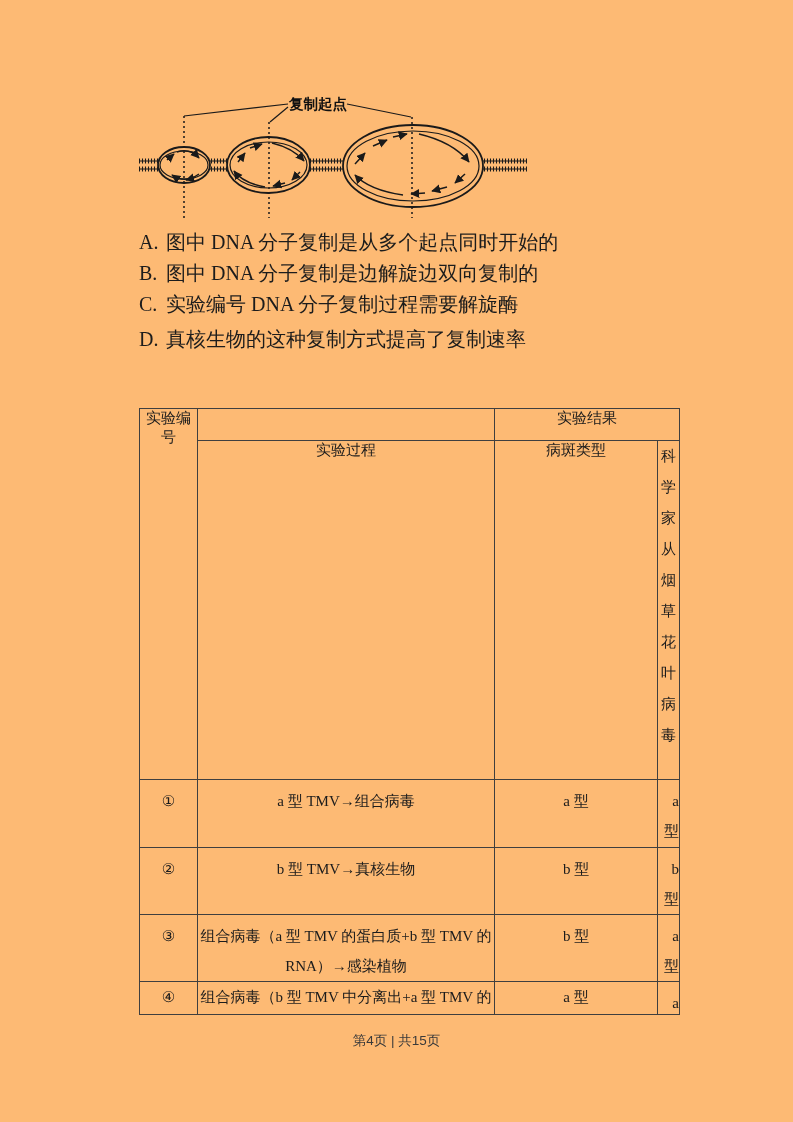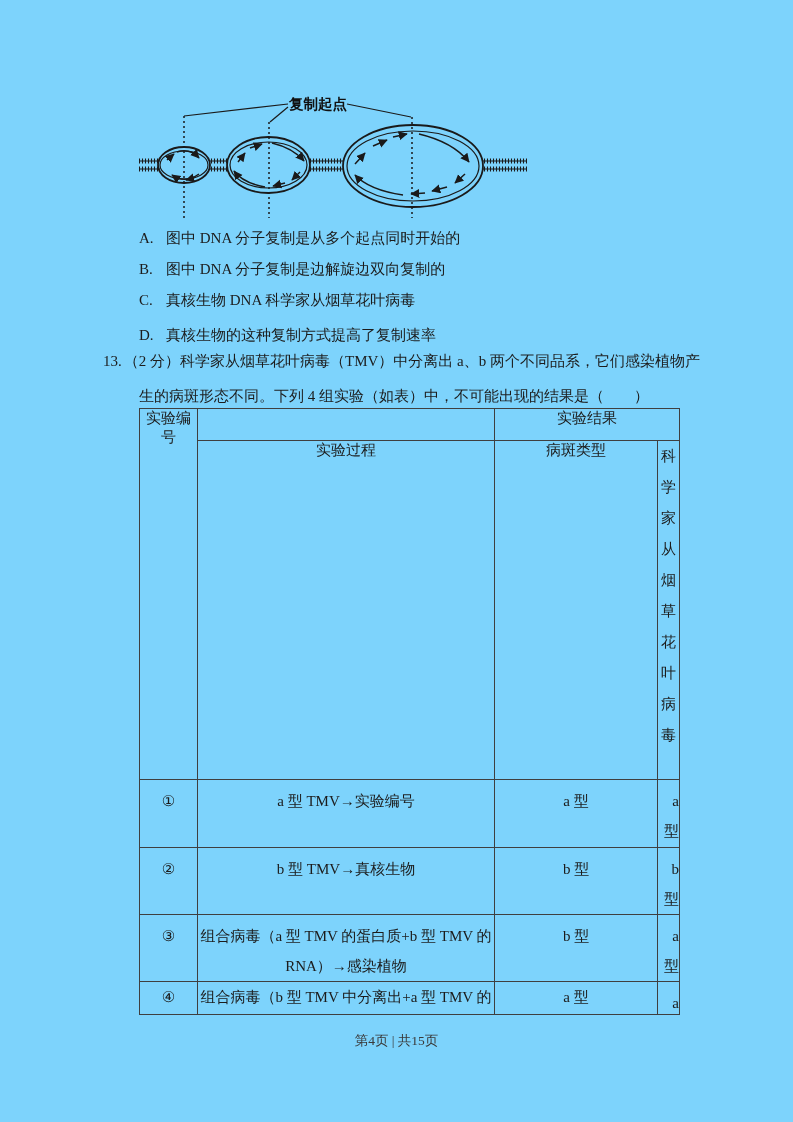--- a/index.html
+++ b/index.html
@@ -1,26 +1,26 @@
 <!DOCTYPE html>
 <html><head>
 <meta charset="utf-8">
 <style>
   html, body { margin:0; padding:0; background:#888; }
   .page {
     position:relative; width:793px; height:1122px; margin:0 auto;
-    background:#7dd3fc; overflow:hidden;
+    background:#fdba74; overflow:hidden;
     font-family:"Liberation Serif","DejaVu Serif",serif;
     color:#1c1c1c;
   }
   
   .diagram { position:absolute; left:135px; top:90px; }
   .dlabel { font-family:"Liberation Serif","DejaVu Serif",serif; font-weight:bold; font-size:14.5px; fill:#111; }
   
-  .opt { position:absolute; left:139px; white-space:nowrap; font-size:15px; }
+  .opt { position:absolute; left:139px; white-space:nowrap; font-size:20px; }
   .opt .letter { display:inline-block; width:27px; }
   
   .q13l1 { position:absolute; left:103px; top:352px; white-space:nowrap; font-size:15px; }
   .q13l1 .qnum { margin-right:2px; }
   .q13l2 { position:absolute; left:139px; top:387px; white-space:nowrap; font-size:15px; }
   
   .extable {
     position:absolute; left:139px; top:408px; width:540px;
     border-collapse:collapse; table-layout:fixed; font-size:15px;
   }
@@ -35,21 +35,21 @@
   .dr td { padding-top:6px; line-height:30px; }
   .dr .vcol { padding-top:6px; line-height:30px; word-break:break-all;text-align:right; }
   .r1 { height:68px; }
   .last { height:31px; }
   .last td { padding-top:2px; line-height:26px; }
   .clip { height:26px; overflow:hidden; }
   
   .footer {
     position:absolute; left:0; width:100%; top:1032px; text-align:center;
     font-size:13.5px; color:#3a3a3a;
-    font-family:Liberation Serif, serif;
+    font-family:Liberation Sans, sans-serif;
   }
 </style>
 </head>
 <body>
 
 <div class="page">
 
   <svg class="diagram" width="395" height="132" viewBox="0 0 395 132">
     <defs>
       <pattern id="hatch" patternUnits="userSpaceOnUse" width="3" height="5">
@@ -126,31 +126,27 @@
   </svg>
 
   <div>
     <div class="opt" style="top:229px">
       <span class="letter">A.</span><span>图中 DNA 分子复制是从多个起点同时开始的</span>
     </div>
     <div class="opt" style="top:260px">
       <span class="letter">B.</span><span>图中 DNA 分子复制是边解旋边双向复制的</span>
     </div>
     <div class="opt" style="top:291px">
-      <span class="letter">C.</span><span>真核生物 DNA 科学家从烟草花叶病毒</span>
+      <span class="letter">C.</span><span>实验编号 DNA 分子复制过程需要解旋酶</span>
     </div>
     <div class="opt" style="top:326px">
       <span class="letter">D.</span><span>真核生物的这种复制方式提高了复制速率</span>
     </div>
   </div>
 
-  <div class="q13l1">
-    <span class="qnum">13.</span><span>（2 分）科学家从烟草花叶病毒（TMV）中分离出 a、b 两个不同品系，它们感染植物产</span>
-  </div>
-  <div class="q13l2">生的病斑形态不同。下列 4 组实验（如表）中，不可能出现的结果是（　　）</div>
 
   <table class="extable">
     <colgroup>
       <col style="width:58px">
         <col style="width:297px">
         <col style="width:163px">
         <col style="width:22px">
     </colgroup>
     <tbody>
         <tr class="hr1">
@@ -159,21 +155,21 @@
       <td colspan="2" class="c-res">实验结果</td>
     </tr>
     <tr class="hr2">
       <td class="c-proc">实验过程</td>
       <td class="c-lesion">病斑类型</td>
       <td class="c-virus">科学家从烟草花叶病毒</td>
     </tr>
     <tr class="dr r1">
       <td>①</td>
       <td>
-        <div>a 型 TMV→实验编号</div>
+        <div>a 型 TMV→组合病毒</div>
         <div></div>
       </td>
       <td>a 型</td>
       <td class="vcol">a型</td>
     </tr>
     <tr class="dr">
       <td>②</td>
       <td>
         <div>b 型 TMV→真核生物</div>
         <div></div>

